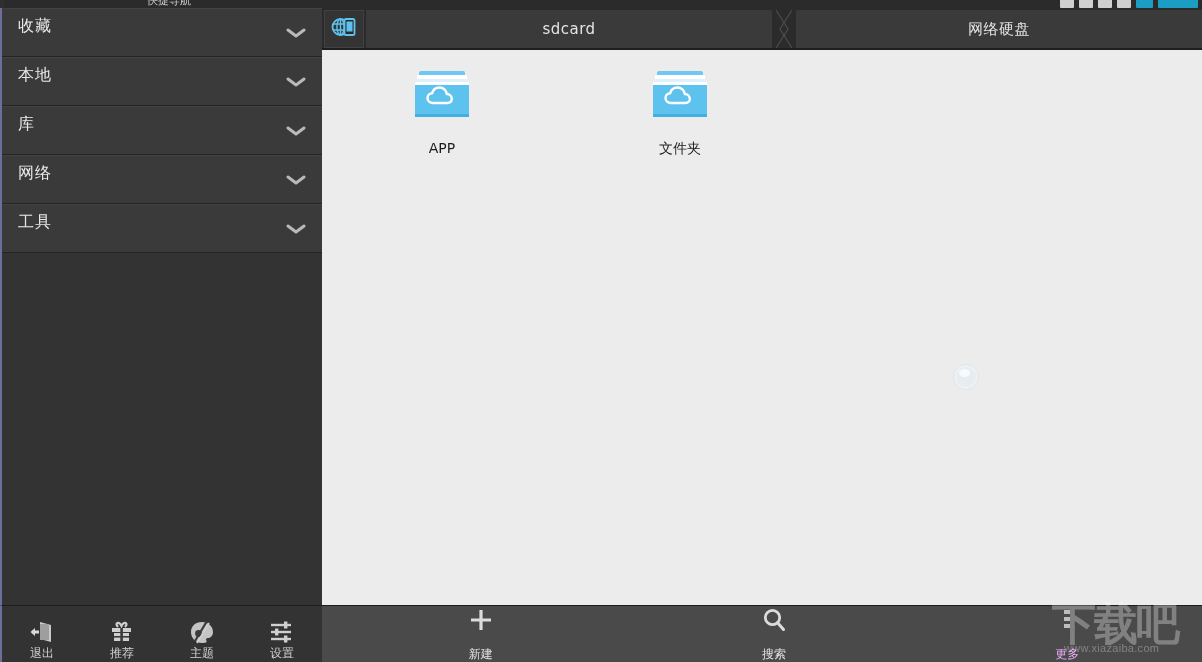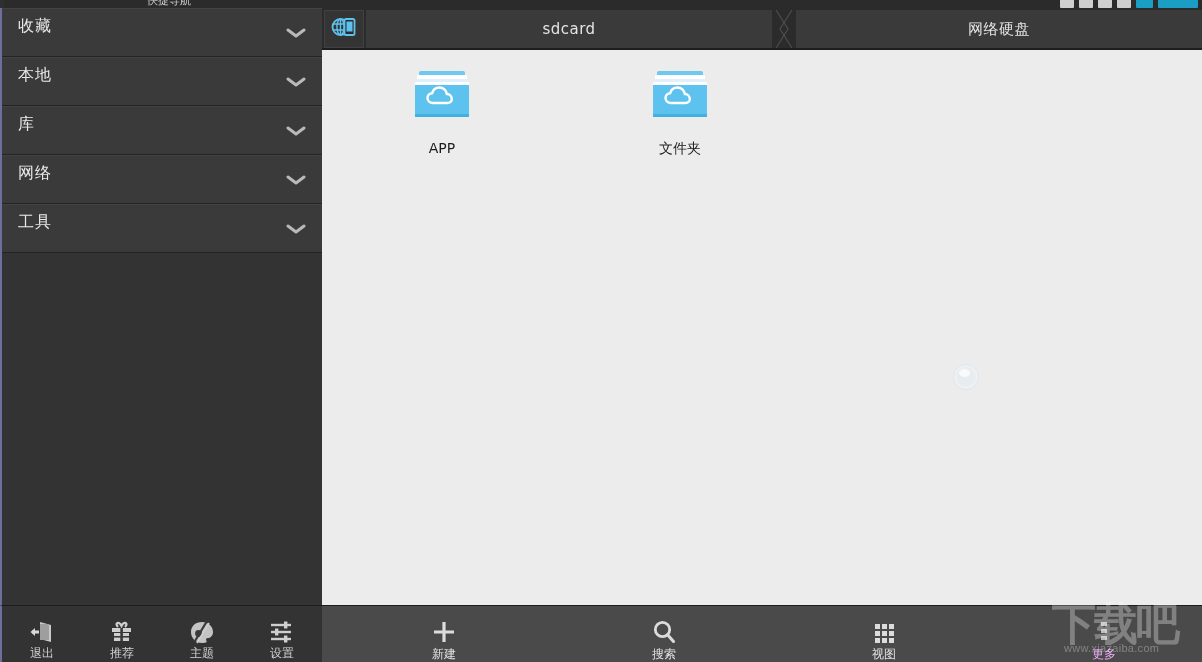--- a/index.html
+++ b/index.html
@@ -140,21 +140,21 @@
 
   
   #bottom-toolbar{
     position:absolute; left:322px; top:605px; width:880px; height:57px;
     background:#4a4a4a;
     border-top:1px solid #1d1d1d;
     display:flex;
   }
   .bt-btn{
     flex:1; display:flex; flex-direction:column;
-    align-items:center; justify-content:flex-end; gap:1px;
+    align-items:center; justify-content:space-between; gap:1px;
     cursor:pointer; position:relative;padding-left:24px;
   }
   .bt-ico{ height:28px; display:flex; align-items:center; justify-content:center; }
   .bt-lab{ color:#e2e2e2; font-size:12px; line-height:15px; }
   .bt-btn.more .bt-lab{ color:#f0abfc; }
 
   
   #watermark{
     position:absolute; right:0px; top:598px; width:152px; height:64px;
     pointer-events:none; opacity:.30;
@@ -374,36 +374,20 @@
     <span class="bt-ico">
       <svg width="28" height="28" viewBox="0 0 28 28">
         <circle cx="12.5" cy="11.5" r="7.2" stroke="#dcdcdc" stroke-width="2.8" fill="none"></circle>
         <path d="M17.6 16.8 L23.5 23.5" stroke="#dcdcdc" stroke-width="3" stroke-linecap="round"></path>
       </svg>
     </span>
     <span class="bt-lab">搜索</span>
   </div>
 
 
-  <div class="bt-btn">
-    <span class="bt-ico">
-      <svg width="28" height="28" viewBox="0 0 28 28">
-        <rect x="5" y="6" width="5" height="5" fill="#dcdcdc"></rect>
-        <rect x="12" y="6" width="5" height="5" fill="#dcdcdc"></rect>
-        <rect x="19" y="6" width="5" height="5" fill="#dcdcdc"></rect>
-        <rect x="5" y="13" width="5" height="5" fill="#dcdcdc"></rect>
-        <rect x="12" y="13" width="5" height="5" fill="#dcdcdc"></rect>
-        <rect x="19" y="13" width="5" height="5" fill="#dcdcdc"></rect>
-        <rect x="5" y="20" width="5" height="5" fill="#dcdcdc"></rect>
-        <rect x="12" y="20" width="5" height="5" fill="#dcdcdc"></rect>
-        <rect x="19" y="20" width="5" height="5" fill="#dcdcdc"></rect>
-      </svg>
-    </span>
-    <span class="bt-lab">视图</span>
-  </div>
 
   <div class="bt-btn more">
     <span class="bt-ico">
       <svg width="28" height="28" viewBox="0 0 28 28">
         <rect x="11" y="4" width="6" height="4" fill="#bdbdbd"></rect>
         <rect x="11" y="11" width="6" height="4" fill="#bdbdbd"></rect>
         <rect x="11" y="18" width="6" height="4" fill="#bdbdbd"></rect>
       </svg>
     </span>
     <span class="bt-lab">更多</span>

